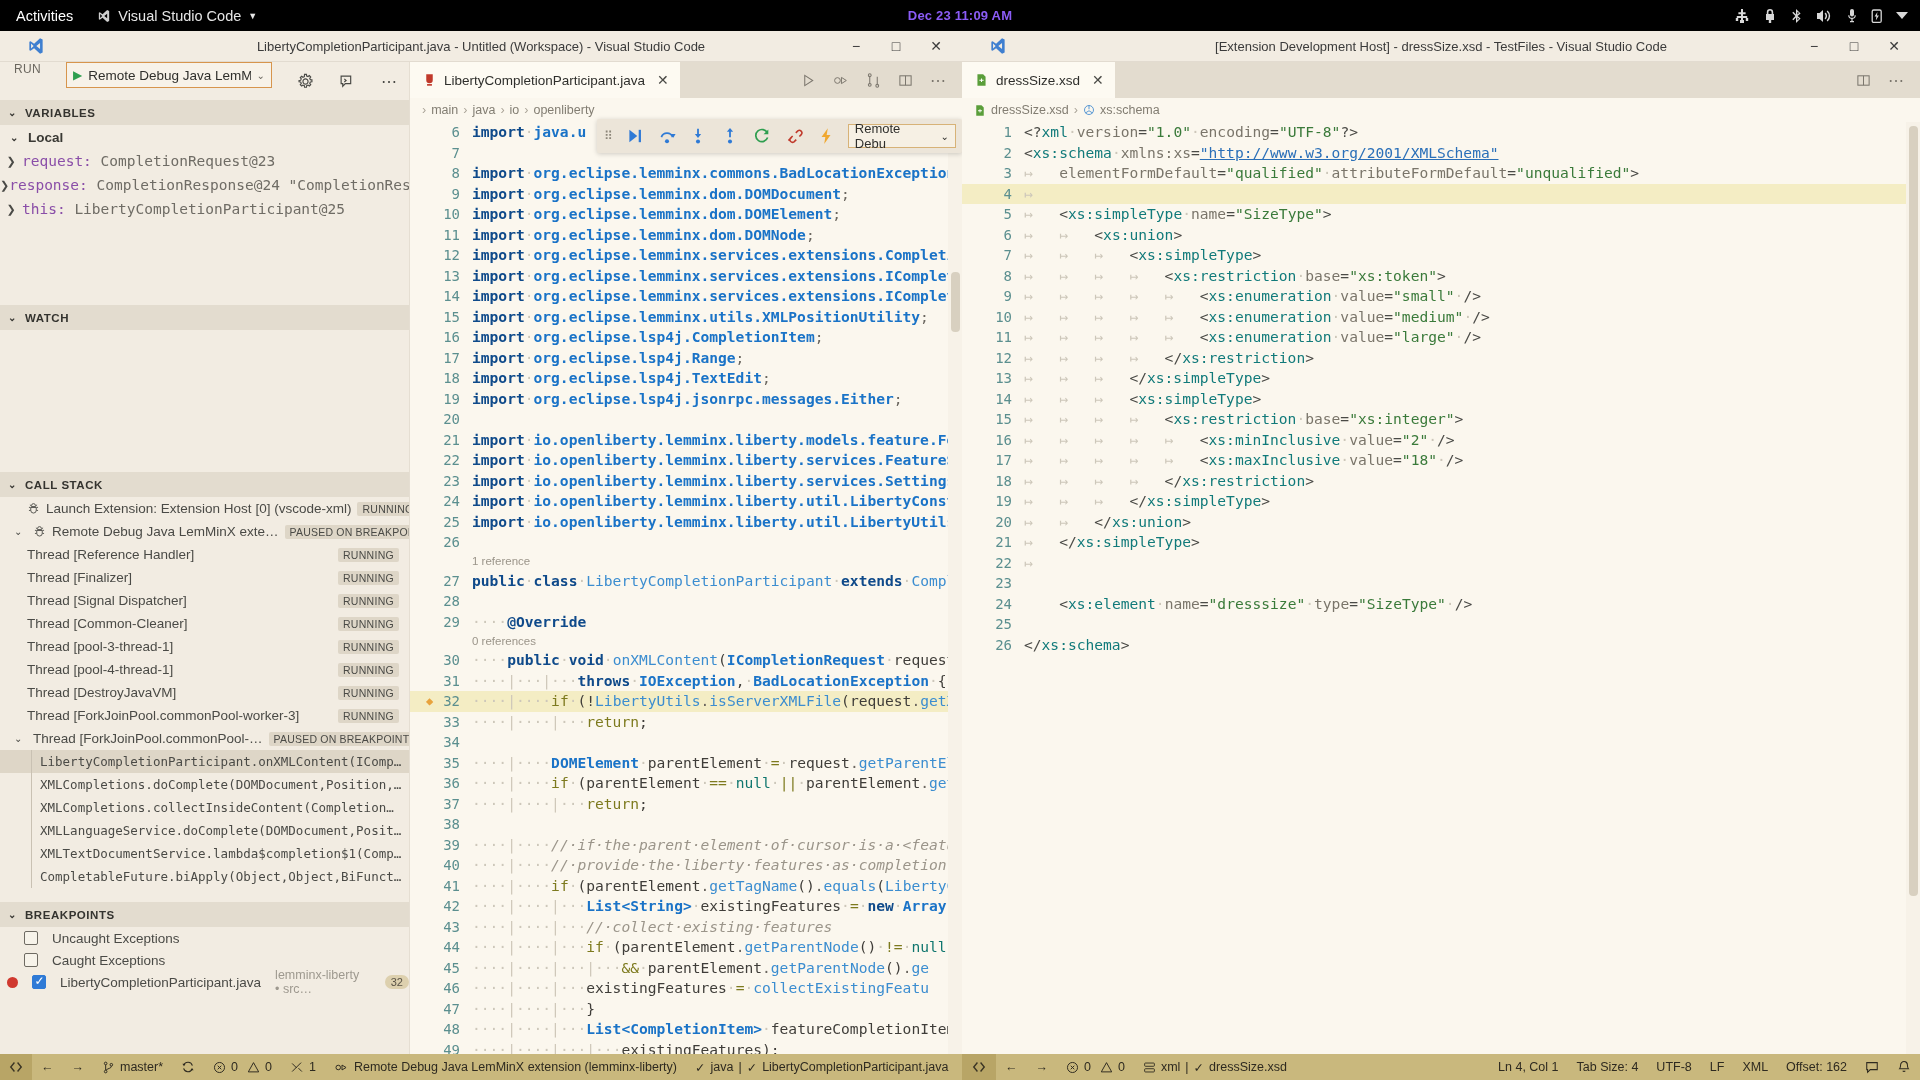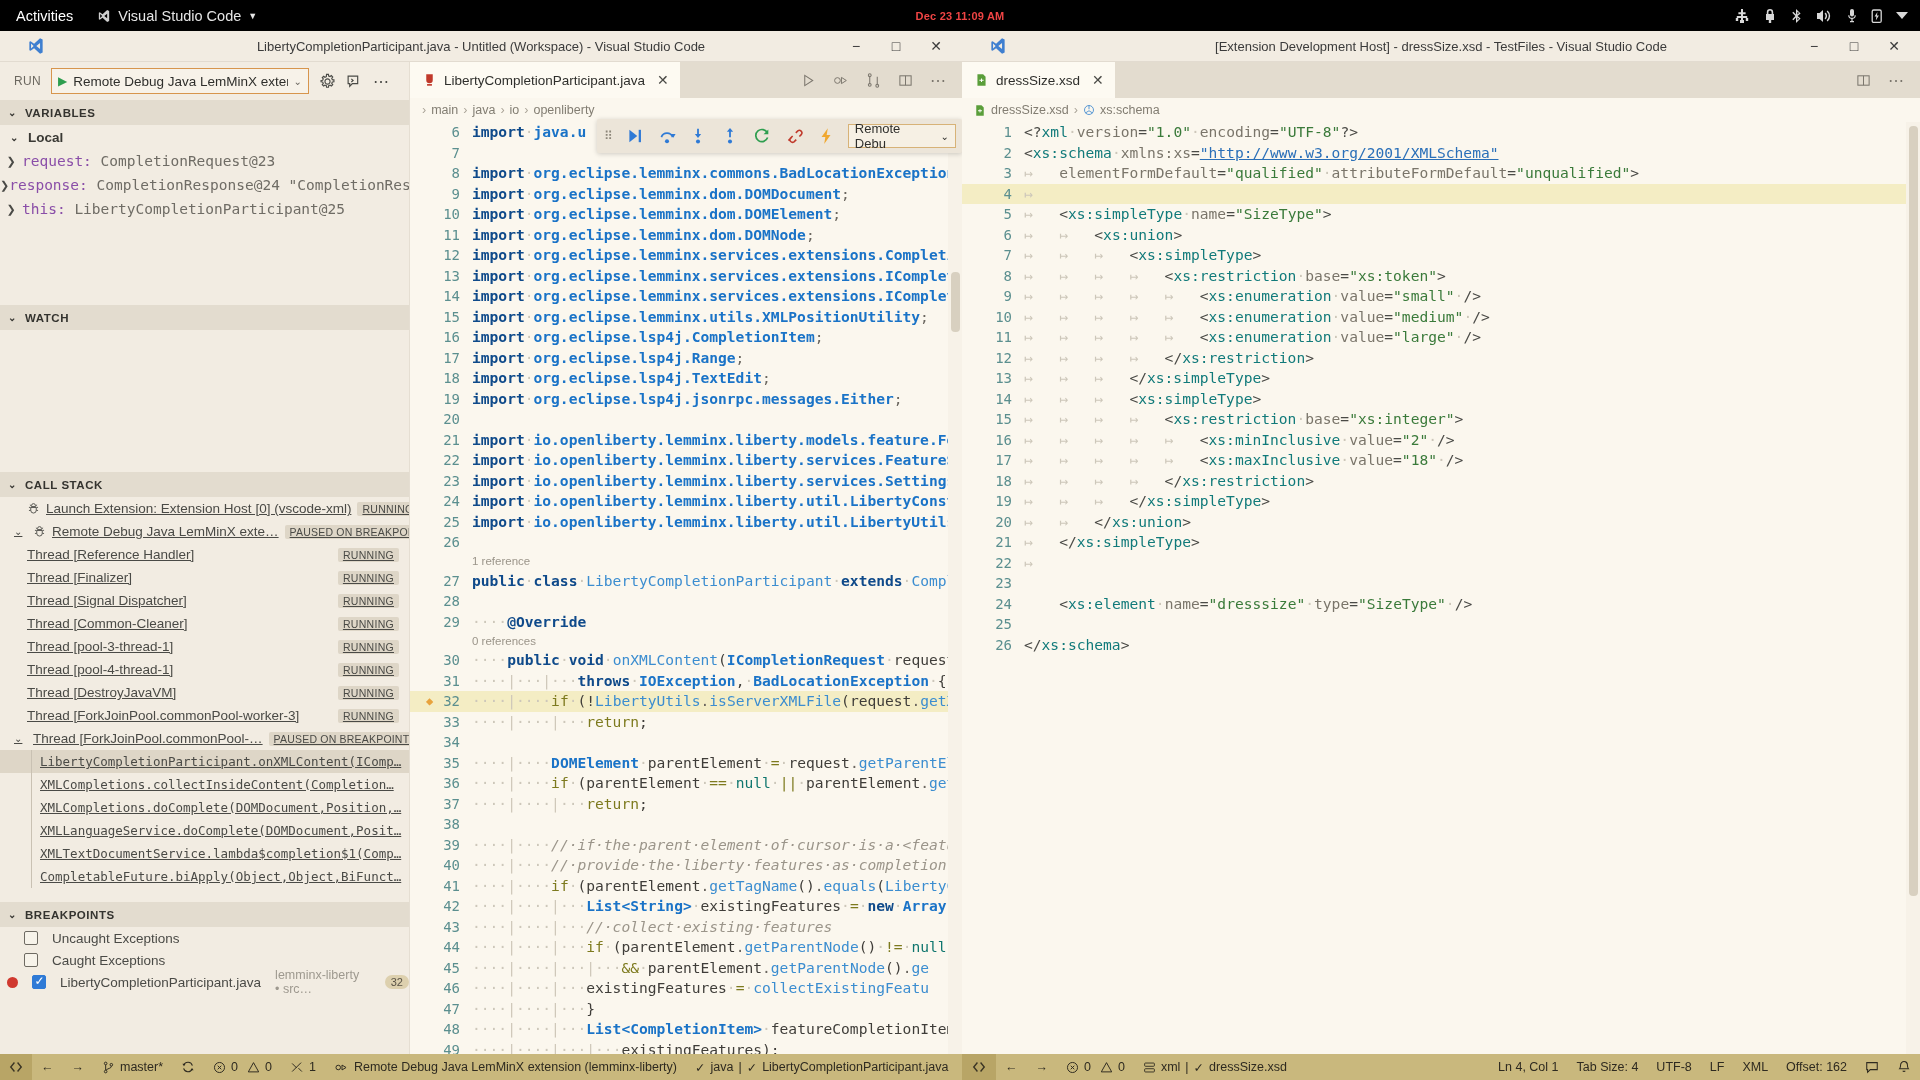--- a/index.html
+++ b/index.html
@@ -17,21 +17,21 @@
     position: absolute; top: 0; left: 0; width: 1920px; height: 31px;
     background: #000; color: #e6e6e6;
     display: flex; align-items: center;
     font-size: 14.5px;
   }
   .gnome-activities { padding: 0 14px 0 16px; font-weight: 400; color:#fff; }
   .gnome-app { display: flex; align-items: center; gap: 7px; padding: 0 10px; }
   .gnome-app .vscicon { color: #cfcfcf; font-size: 14px; }
   .gnome-clock {
     position: absolute; left: 50%; transform: translateX(-50%);
-    font-weight: 700; font-size: 11px; color: #ef4444; letter-spacing:.2px;
+    font-weight: 700; font-size: 13px; color: #8b5cf6; letter-spacing:.2px;
   }
   .gnome-tray {
     position: absolute; right: 12px; display: flex; align-items: center; gap: 13px;
     color: #d8d8d8;
   }
   .gnome-tray svg { display:block; }
   .caret-down { width:0;height:0;border-left:6px solid transparent;border-right:6px solid transparent;border-top:7px solid #d8d8d8; }
 
   
   .win {
@@ -67,21 +67,21 @@
 
   
   .sidebar {
     width: 410px; background: #f2ece2; flex: 0 0 410px;
     display:flex; flex-direction: column;
     font-size: 14px; color: #4a4a46;
     border-right: 1px solid #e5ded2;
     position: relative;
   }
   .dbg-toolbar {
-    height: 38px; display:flex; align-items:center; gap:10px; padding: 0 16px 0 14px;
+    height: 38px; display:flex; gap:25px; padding: 0 8px 0 14px;
   }
   .dbg-run-label { font-size: 12px; color: #6b675f; letter-spacing:.3px; }
   .dbg-select {
     flex: 1; height: 26px; border: 1px solid #d7954d; background: #f7f2e9;
     display:flex; align-items:center; gap:6px; padding: 0 6px; font-size: 13.5px; color:#2f2f2c;
     overflow:hidden; white-space:nowrap;
   }
   .dbg-select .play { color:#2e9e4f; font-size:12px; }
   .dbg-select .sel-text { overflow:hidden; text-overflow: clip; flex:1; }
   .dbg-select .chev { color:#6b675f; font-size:10px; }
@@ -358,21 +358,21 @@
         <div class="pane-header">
           <span class="twisty">⌄</span>
           <span>WATCH</span>
         </div>
         <div class="pane-body" style="height:142px;"></div>
 
         <div class="pane-header">
           <span class="twisty">⌄</span>
           <span>CALL STACK</span>
         </div>
-        <div class="pane-body" style="height:405px; overflow:hidden;text-decoration:underline;">
+        <div class="pane-body" style="height:405px; overflow:hidden;">
           <div id="callstack-list">
               <div class="cs-row indent1">
                 <span class="bug">
                   <svg width="13" height="13" viewBox="0 0 16 16">
                     <path fill="none" stroke="#4a4a46" stroke-width="1.1" d="M5.6 4.4A2.4 2.4 0 0 1 10.4 4.4v1.2H5.6zM4.6 6.8h6.8v3.4a3.4 3.4 0 0 1-6.8 0zM2.4 6.6h2M11.6 6.6h2M2.4 10.4h2M11.6 10.4h2M3.6 3.4l1.6 1.4M12.4 3.4l-1.6 1.4"></path>
                   </svg>
                 </span>
                 <span>Launch Extension: Extension Host [0] (vscode-xml)</span>
                 <span class="badge-run">RUNNING</span>
               </div>
@@ -422,25 +422,25 @@
                 <span class="tw2">⌄</span>
                 <span>Thread [ForkJoinPool.commonPool-…</span>
                 <span class="badge-paused">PAUSED ON BREAKPOINT</span>
               </div>
               <div class="cs-row frame selected">
                 <div class="frame-guide"></div>
                 <span>LibertyCompletionParticipant.onXMLContent(IComp…</span>
               </div>
               <div class="cs-row frame">
                 <div class="frame-guide"></div>
-                <span>XMLCompletions.collectInsideContent(Completion…</span>
+                <span>XMLCompletions.doComplete(DOMDocument,Position,…</span>
               </div>
               <div class="cs-row frame">
                 <div class="frame-guide"></div>
-                <span>XMLCompletions.doComplete(DOMDocument,Position,…</span>
+                <span>XMLCompletions.collectInsideContent(Completion…</span>
               </div>
               <div class="cs-row frame">
                 <div class="frame-guide"></div>
                 <span>XMLLanguageService.doComplete(DOMDocument,Posit…</span>
               </div>
               <div class="cs-row frame">
                 <div class="frame-guide"></div>
                 <span>XMLTextDocumentService.lambda$completion$1(Comp…</span>
               </div>
               <div class="cs-row frame">

